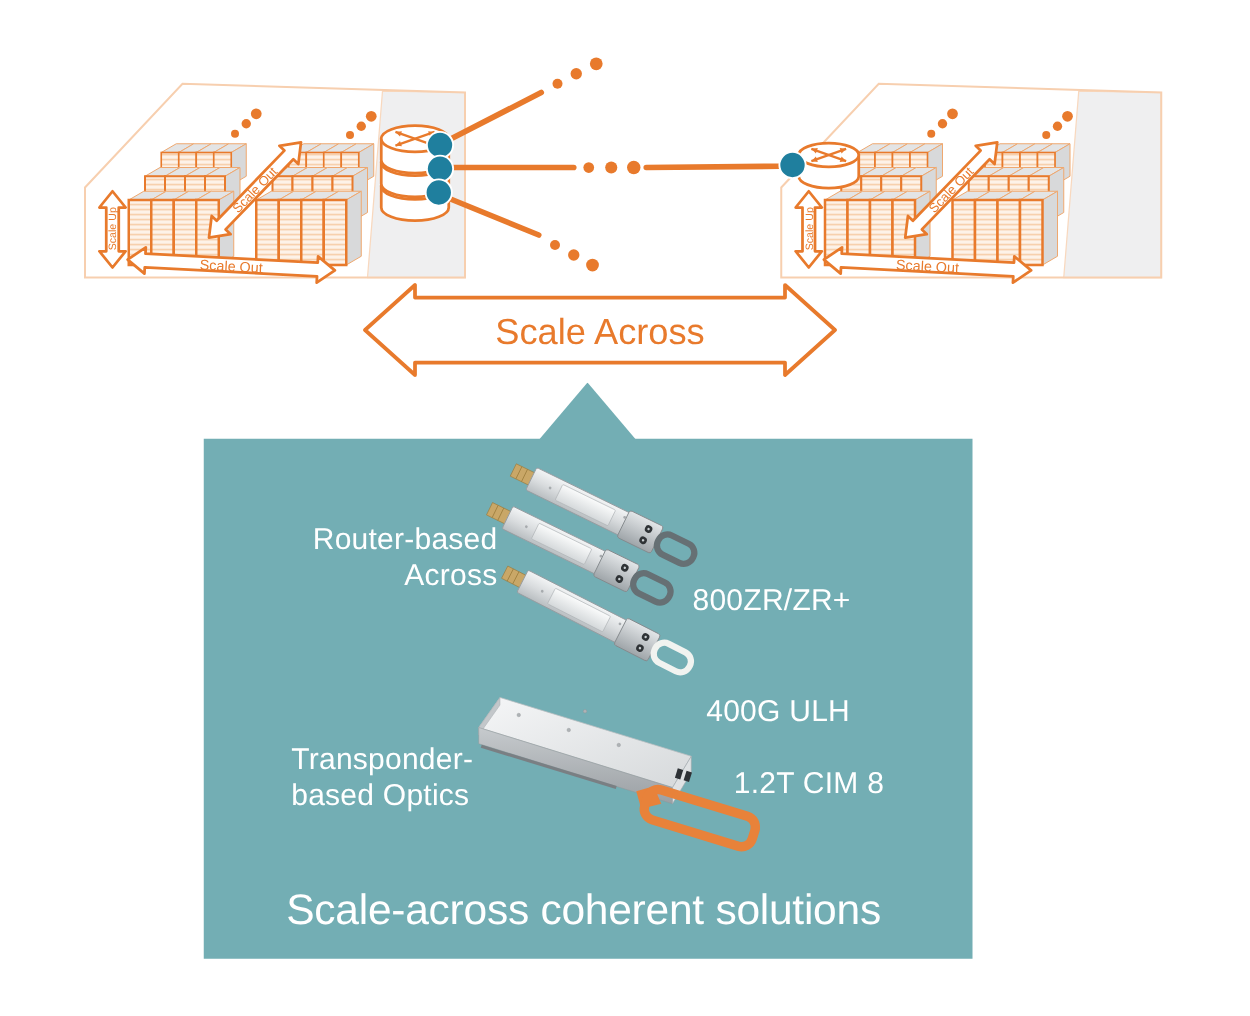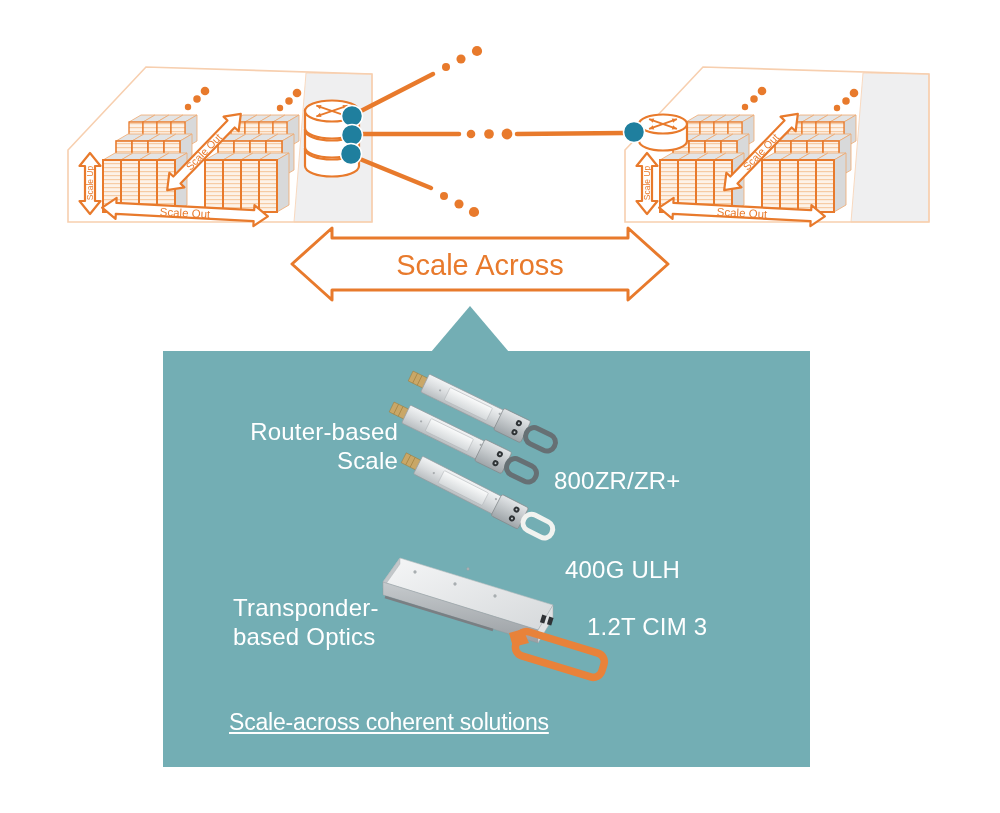--- a/index.html
+++ b/index.html
@@ -29,32 +29,32 @@
   .trail-dot{fill:var(--orange);}
   .link-line{stroke:var(--orange);stroke-width:4.5;stroke-linecap:round;fill:none;}
   .rtr-body,.rtr-top{fill:#fff;stroke:var(--orange);stroke-width:2.2;}
   .rtr-arrow-line{stroke:var(--orange);stroke-width:1.8;}
   .rtr-arrow-head{fill:var(--orange);}
   .port-dot{fill:var(--teal-dot);stroke:#fff;stroke-width:1.5;}
 
   
   .panel{
     position:absolute;left:163px;top:351px;width:615px;height:416px;
-    background:var(--teal-panel);color:#fff;padding-left:32px;
+    background:var(--teal-panel);color:#fff;
   }
   .panel-pointer{
     position:absolute;left:268px;top:-45px;width:78px;height:46px;
     background:var(--teal-panel);
     clip-path:polygon(50% 0,100% 100%,0 100%);
   }
   .modules-svg{position:absolute;left:0;top:0;width:615px;height:416px;}
   .lbl{position:absolute;font-size:24px;line-height:29px;color:#fff;letter-spacing:.2px;}
   .lbl-right{text-align:right;}
   .caption{
-    position:absolute;left:66px;top:358px;font-size:23px;letter-spacing:-0.2px;color:#fff;text-decoration:underline;
+    position:absolute;left:66px;top:358px;font-size:34px;letter-spacing:-0.2px;color:#fff;
   }
 </style>
 </head>
 <body>
 
 <div class="stage">
 
   <svg class="diagram-svg" viewBox="0 0 1000 813">
     <defs>
       <pattern id="rackTex" width="4" height="4" patternUnits="userSpaceOnUse">
@@ -371,29 +371,29 @@
     <polygon points="346,282 360,278 366,292 350,296" fill="var(--handle-orange)"></polygon>
     <g transform="rotate(17 397 303)">
       <rect x="352" y="291" width="90" height="25" rx="9" fill="none" stroke="var(--handle-orange)" stroke-width="7.5"></rect>
     </g>
   </g>
         </g>
     </svg>
 
     <div class="lbl lbl-right" style="left:20px;top:66px;width:215px;">
       <div>Router-based</div>
-      <div>Scale</div>
+      <div>Across</div>
     </div>
 
     <div class="lbl" style="left:391px;top:91px;margin-top:24px;">800ZR/ZR+</div>
 
     <div class="lbl" style="left:402px;top:157px;margin-top:47px;">400G ULH</div>
 
     <div class="lbl" style="left:70px;top:242px;">
       <div>Transponder-</div>
       <div>based Optics</div>
     </div>
 
-    <div class="lbl" style="left:424px;top:261px;">1.2T CIM 3</div>
+    <div class="lbl" style="left:424px;top:261px;">1.2T CIM 8</div>
 
     <div class="caption">Scale-across coherent solutions</div>
   </div>
 </div>
 
 </body></html>

